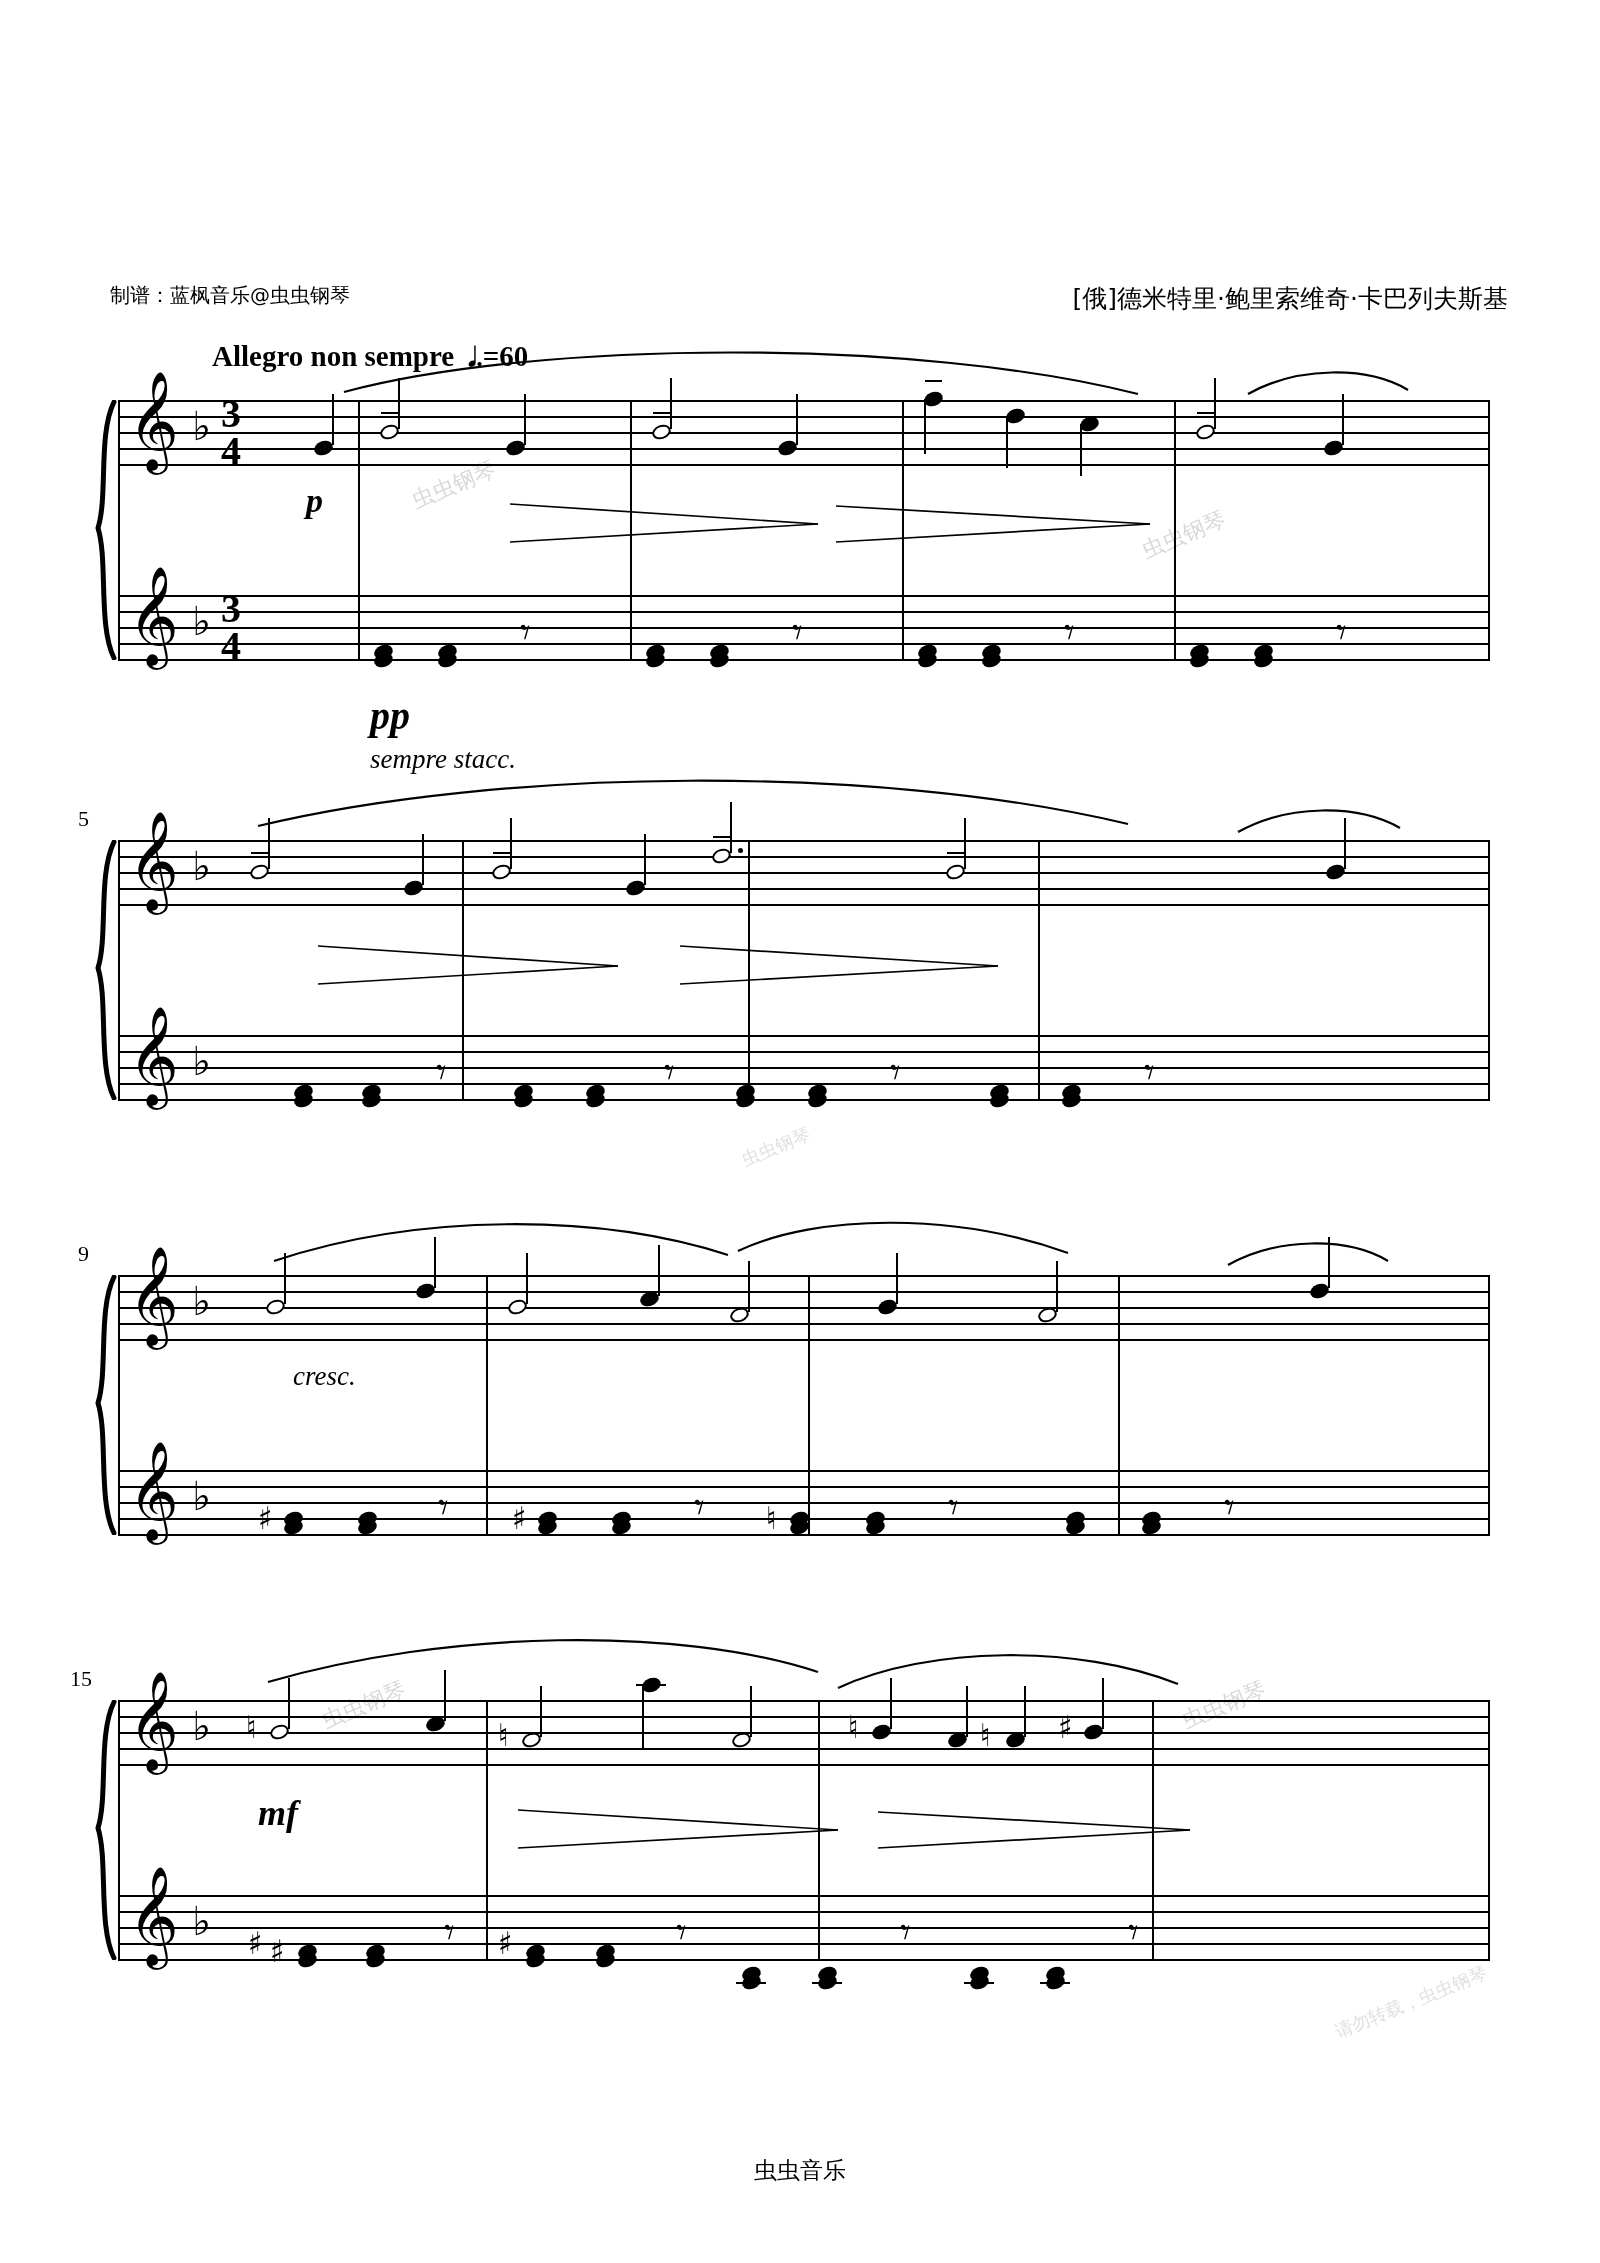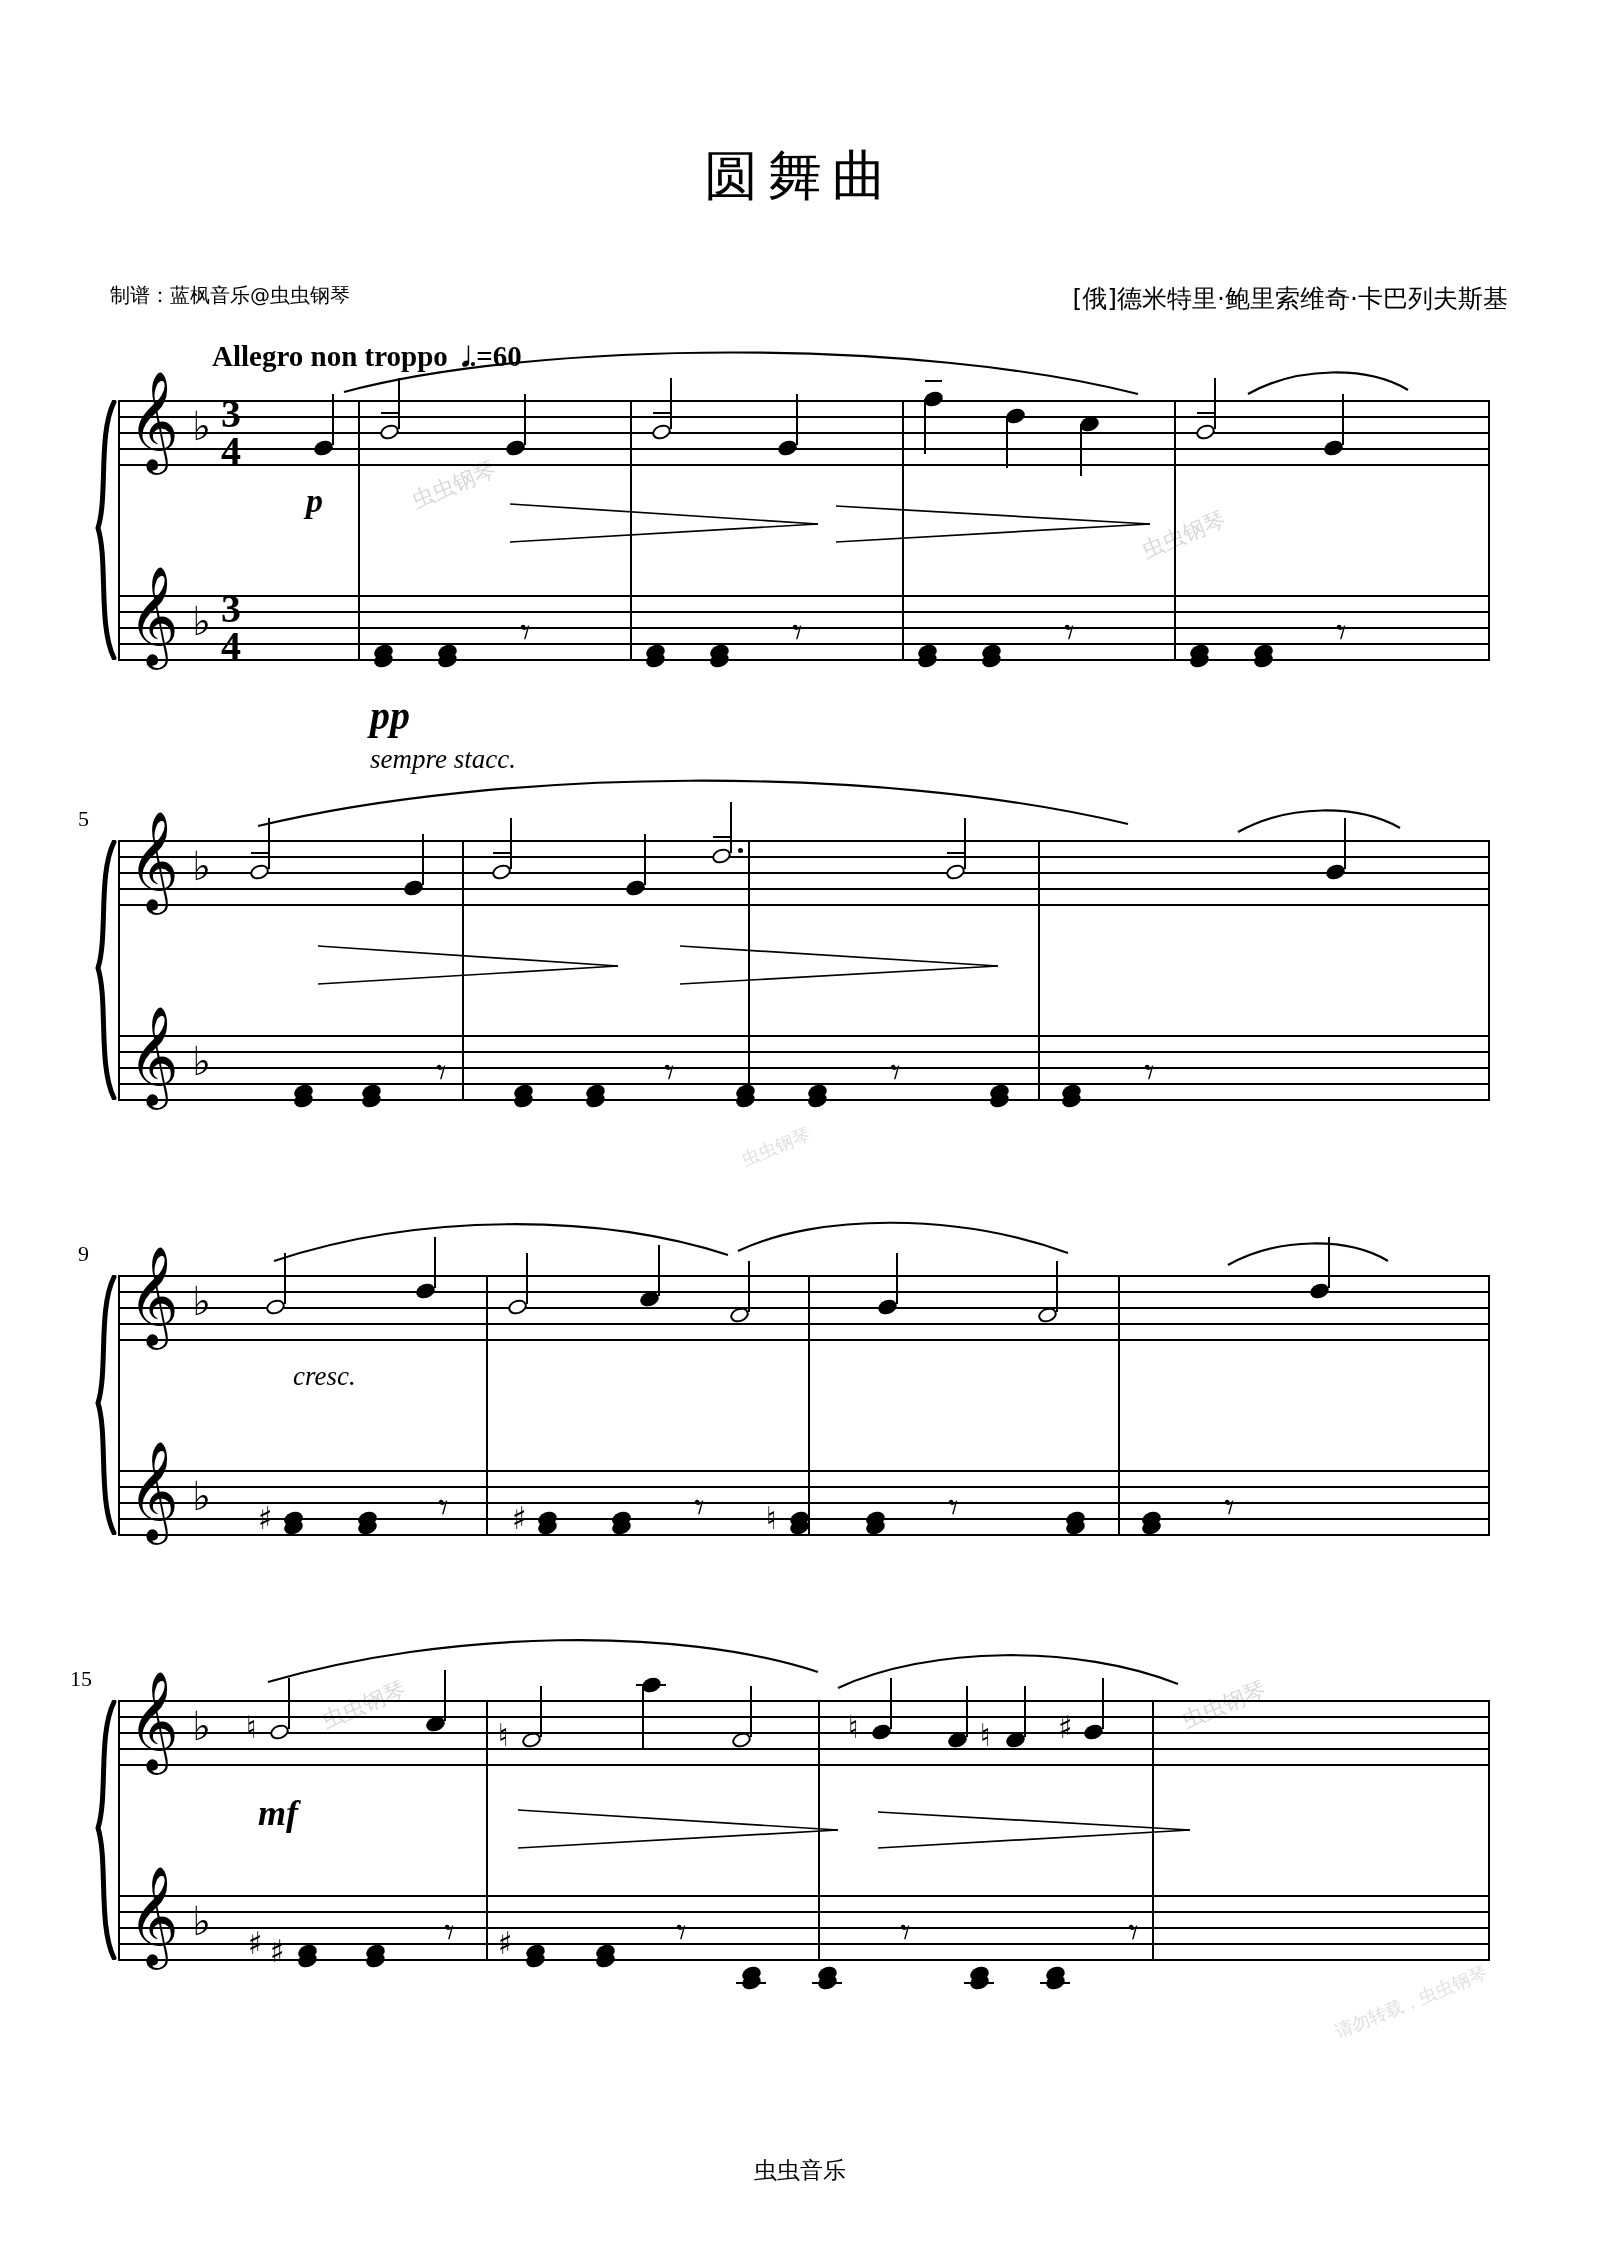--- a/index.html
+++ b/index.html
@@ -99,26 +99,25 @@
     position:absolute;color:#d8d8d8;font-family:"DejaVu Sans", sans-serif;
     font-size:22px;transform:rotate(-22deg);user-select:none;
   }
   .wm.small{font-size:18px;color:#e0e0e0;}
 </style>
 </head>
 <body>
 
 <div class="page">
 
-  <div class="title">圆舞曲</div>
   <div class="arranger">制谱：蓝枫音乐@虫虫钢琴</div>
   <div class="composer">[俄]德米特里·鲍里索维奇·卡巴列夫斯基</div>
 
   <div class="tempo">
-    <span>Allegro non troppo</span>
+    <span>Allegro non sempre</span>
     <span class="eqv">&nbsp;𝅘𝅥.</span><span>=60</span>
   </div>
 
   <div class="footer">虫虫音乐</div>
 
   <div class="wm" style="left:410px;top:470px;">虫虫钢琴</div>
   <div class="wm" style="left:1140px;top:520px;">虫虫钢琴</div>
   <div class="wm small" style="left:740px;top:1135px;">虫虫钢琴</div>
   <div class="wm" style="left:320px;top:1690px;">虫虫钢琴</div>
   <div class="wm" style="left:1180px;top:1690px;">虫虫钢琴</div>

